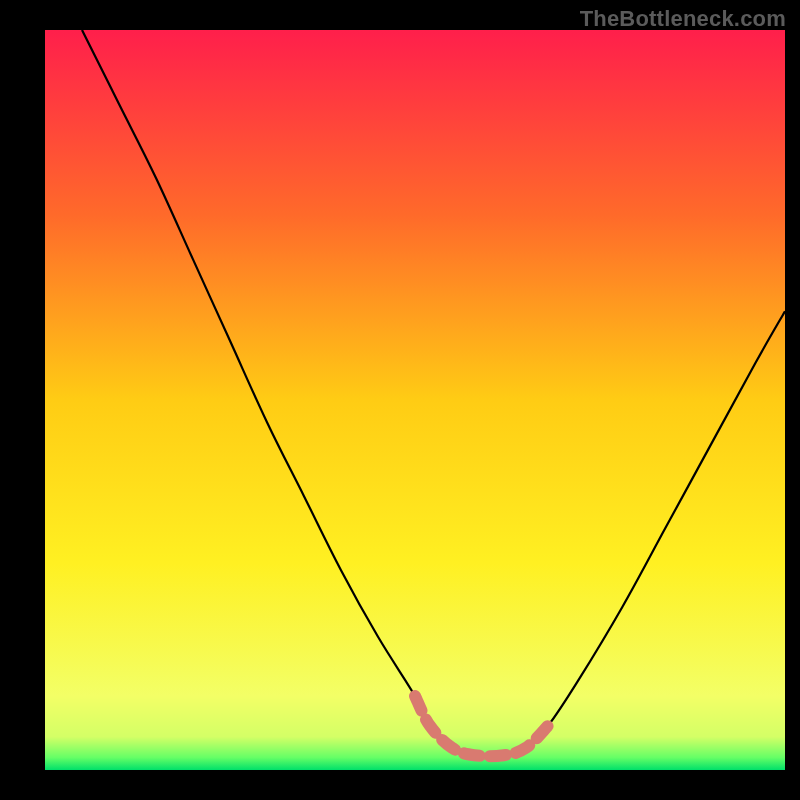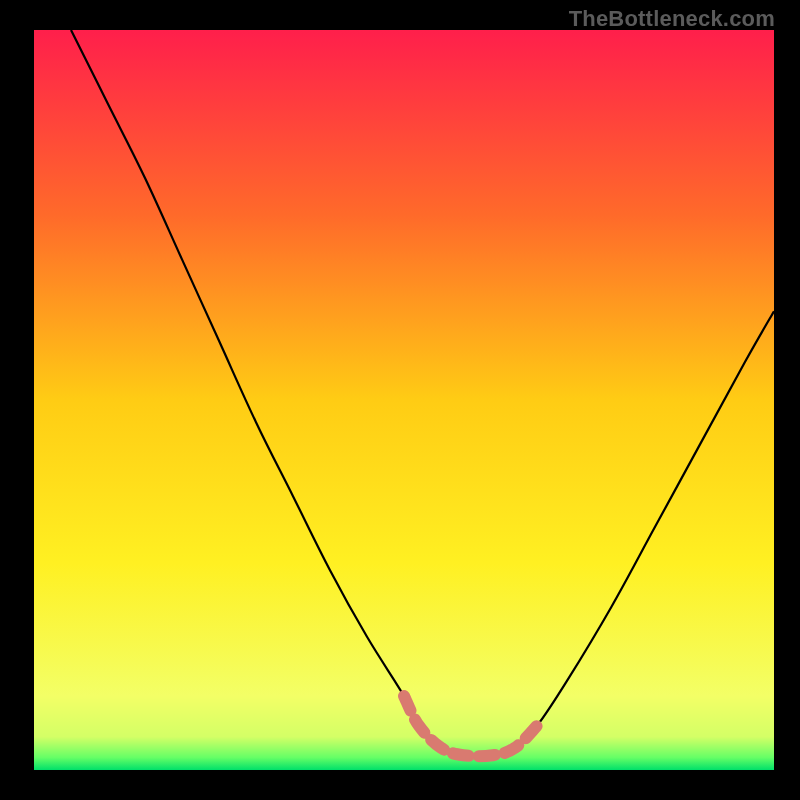--- a/index.html
+++ b/index.html
@@ -6,21 +6,21 @@
     margin: 0;
     padding: 0;
     width: 800px;
     height: 800px;
     background: #000000;
     overflow: hidden;
   }
   .frame {
     position: absolute;
     top: 0;
-    left: 4px;
+    left: 15px;
     width: 781px;
     height: 800px;
     background: #000000;
   }
   .watermark {
     position: absolute;
     top: 6px;
     right: 10px;
     color: #5b5b5b;
     font-family: Arial, Helvetica, sans-serif;

